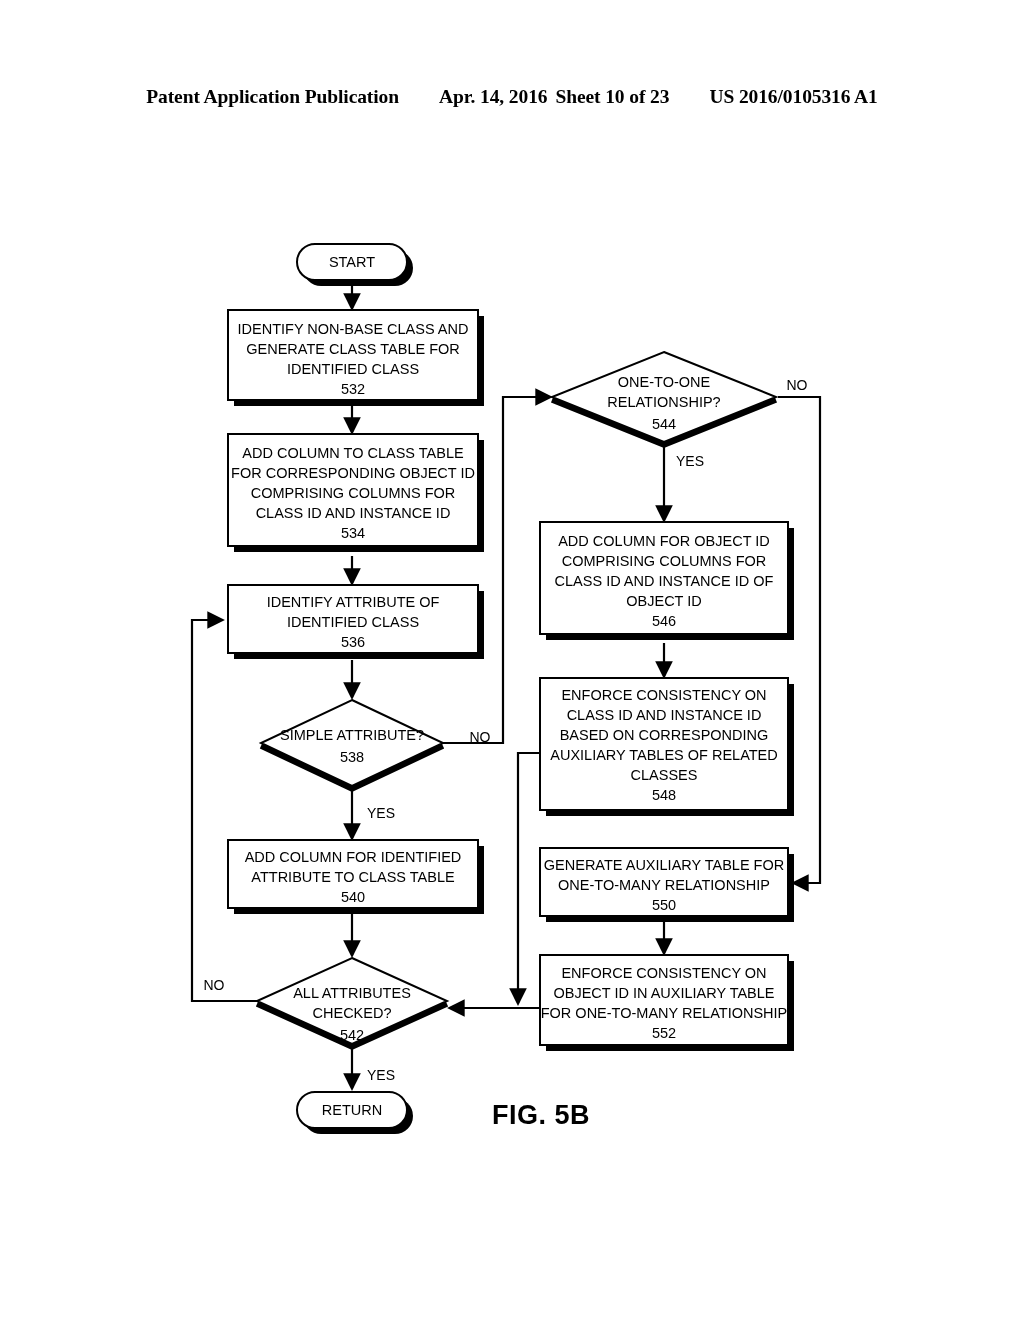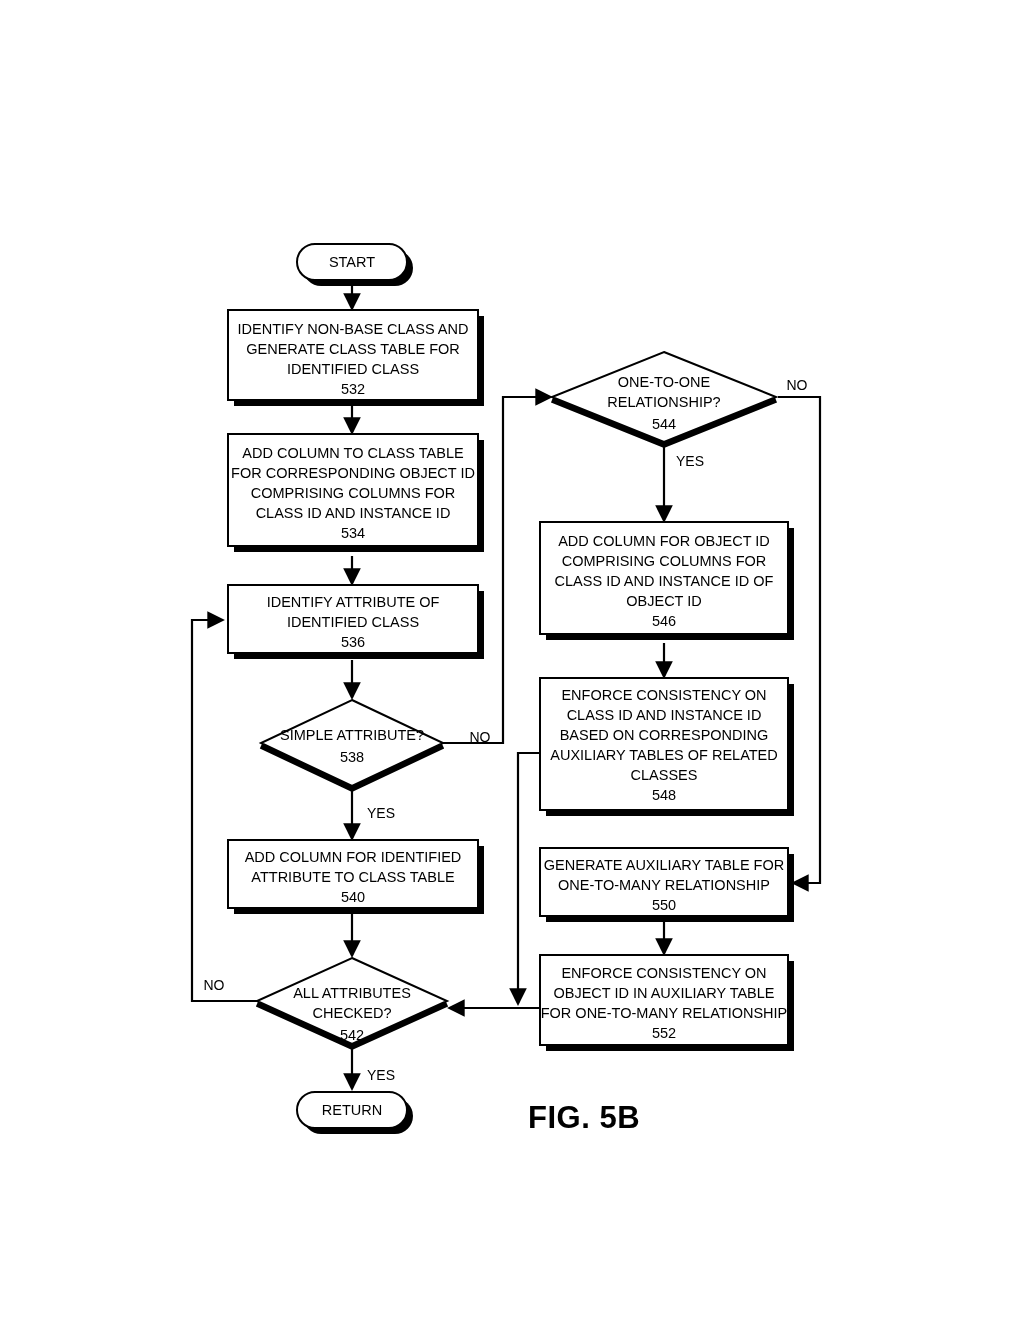--- a/index.html
+++ b/index.html
@@ -81,30 +81,35 @@
     stroke: #000000;
     stroke-width: 5.5;
     stroke-linecap: butt;
   }
   #fig-caption {
     position: absolute;
     left: 492px;
     top: 1100px;
     font-family: "Liberation Sans", sans-serif;
     font-weight: bold;
-    font-size: 31px;
+    font-size: 27px;
     letter-spacing: 0.5px;
-    margin-left: 36px;
   }
 </style>
 </head>
 <body>
 
 <div id="page">
 
+  <div id="pub-header">
+    <span class="seg-title">Patent Application Publication</span>
+    <span class="seg-date">Apr. 14, 2016</span>
+    <span class="seg-sheet">Sheet 10 of 23</span>
+    <span class="seg-num">US 2016/0105316 A1</span>
+  </div>
 
   <svg id="figure-canvas" viewBox="0 0 1024 1320">
     <defs>
       <marker id="arrow" viewBox="0 0 12 12" refX="10" refY="6" markerWidth="8" markerHeight="8" orient="auto-start-reverse">
         <path d="M 0 0 L 12 6 L 0 12 z" fill="#000000"></path>
       </marker>
     </defs>
 
     <g>
 

